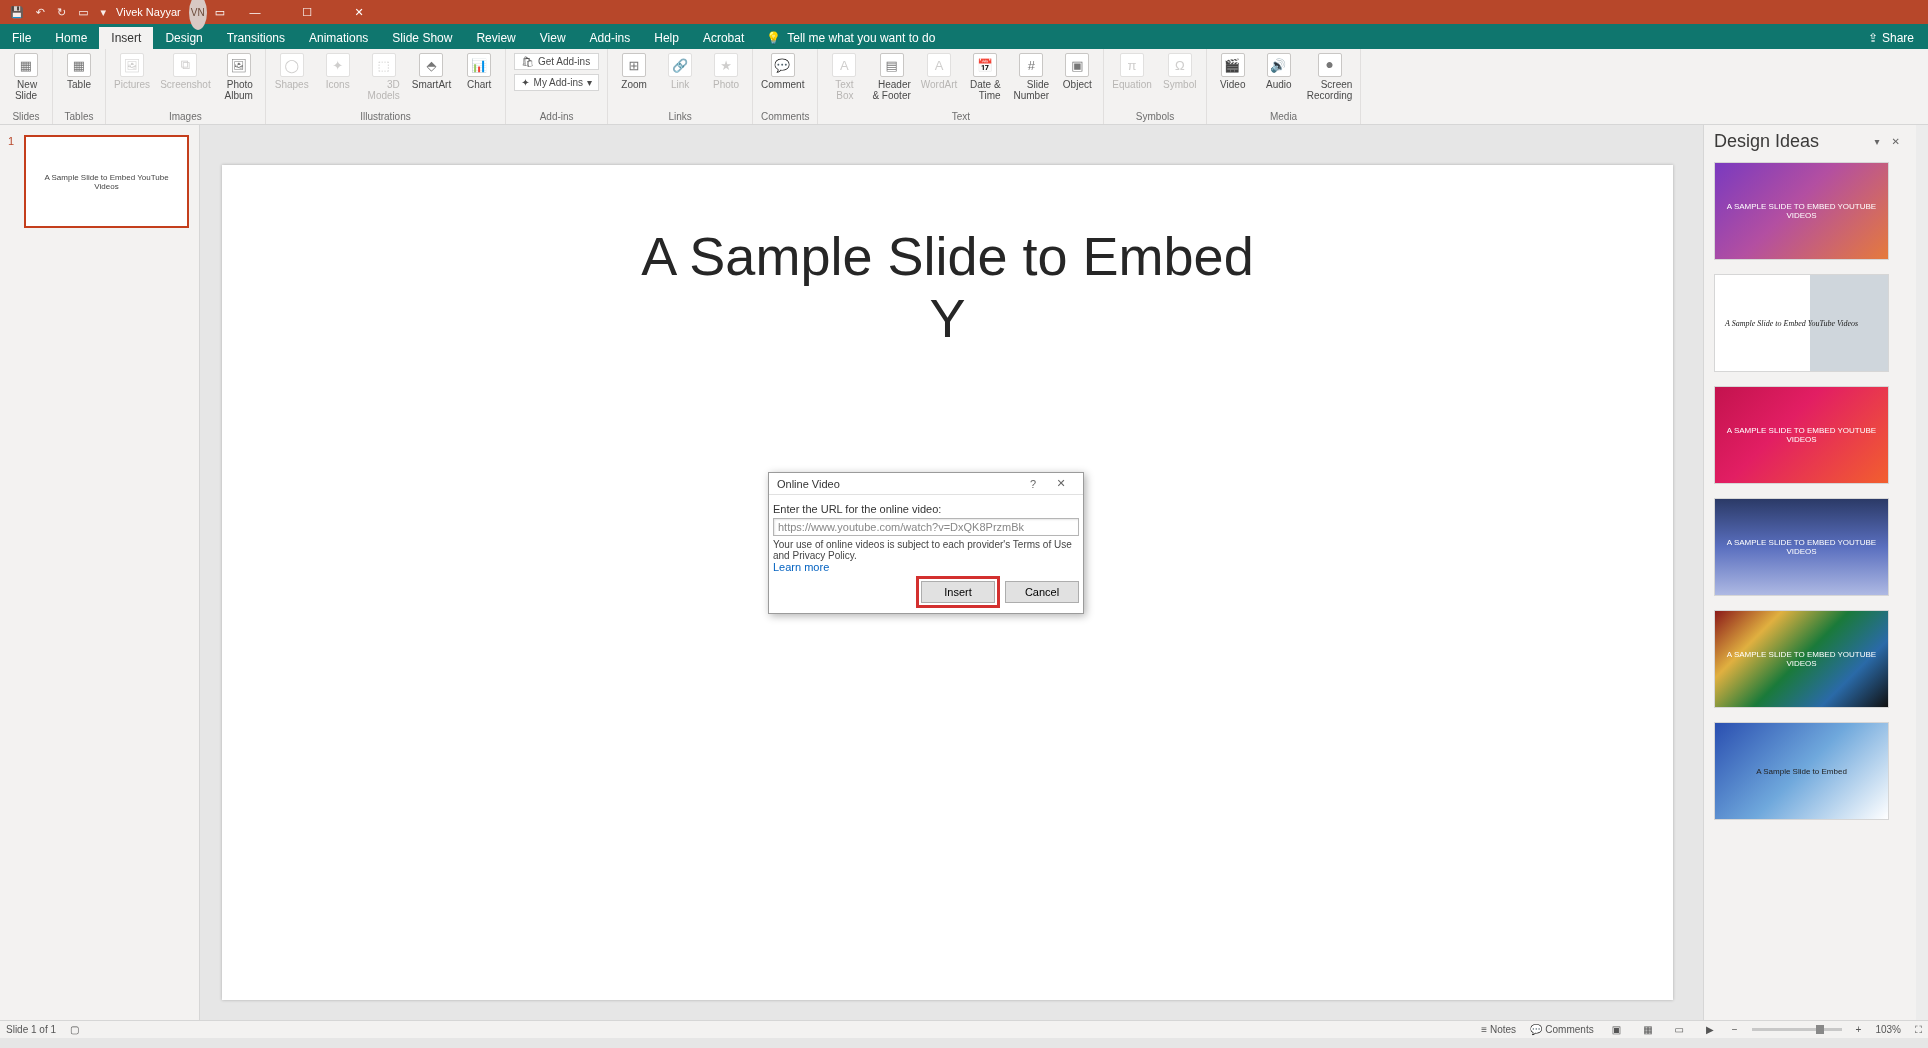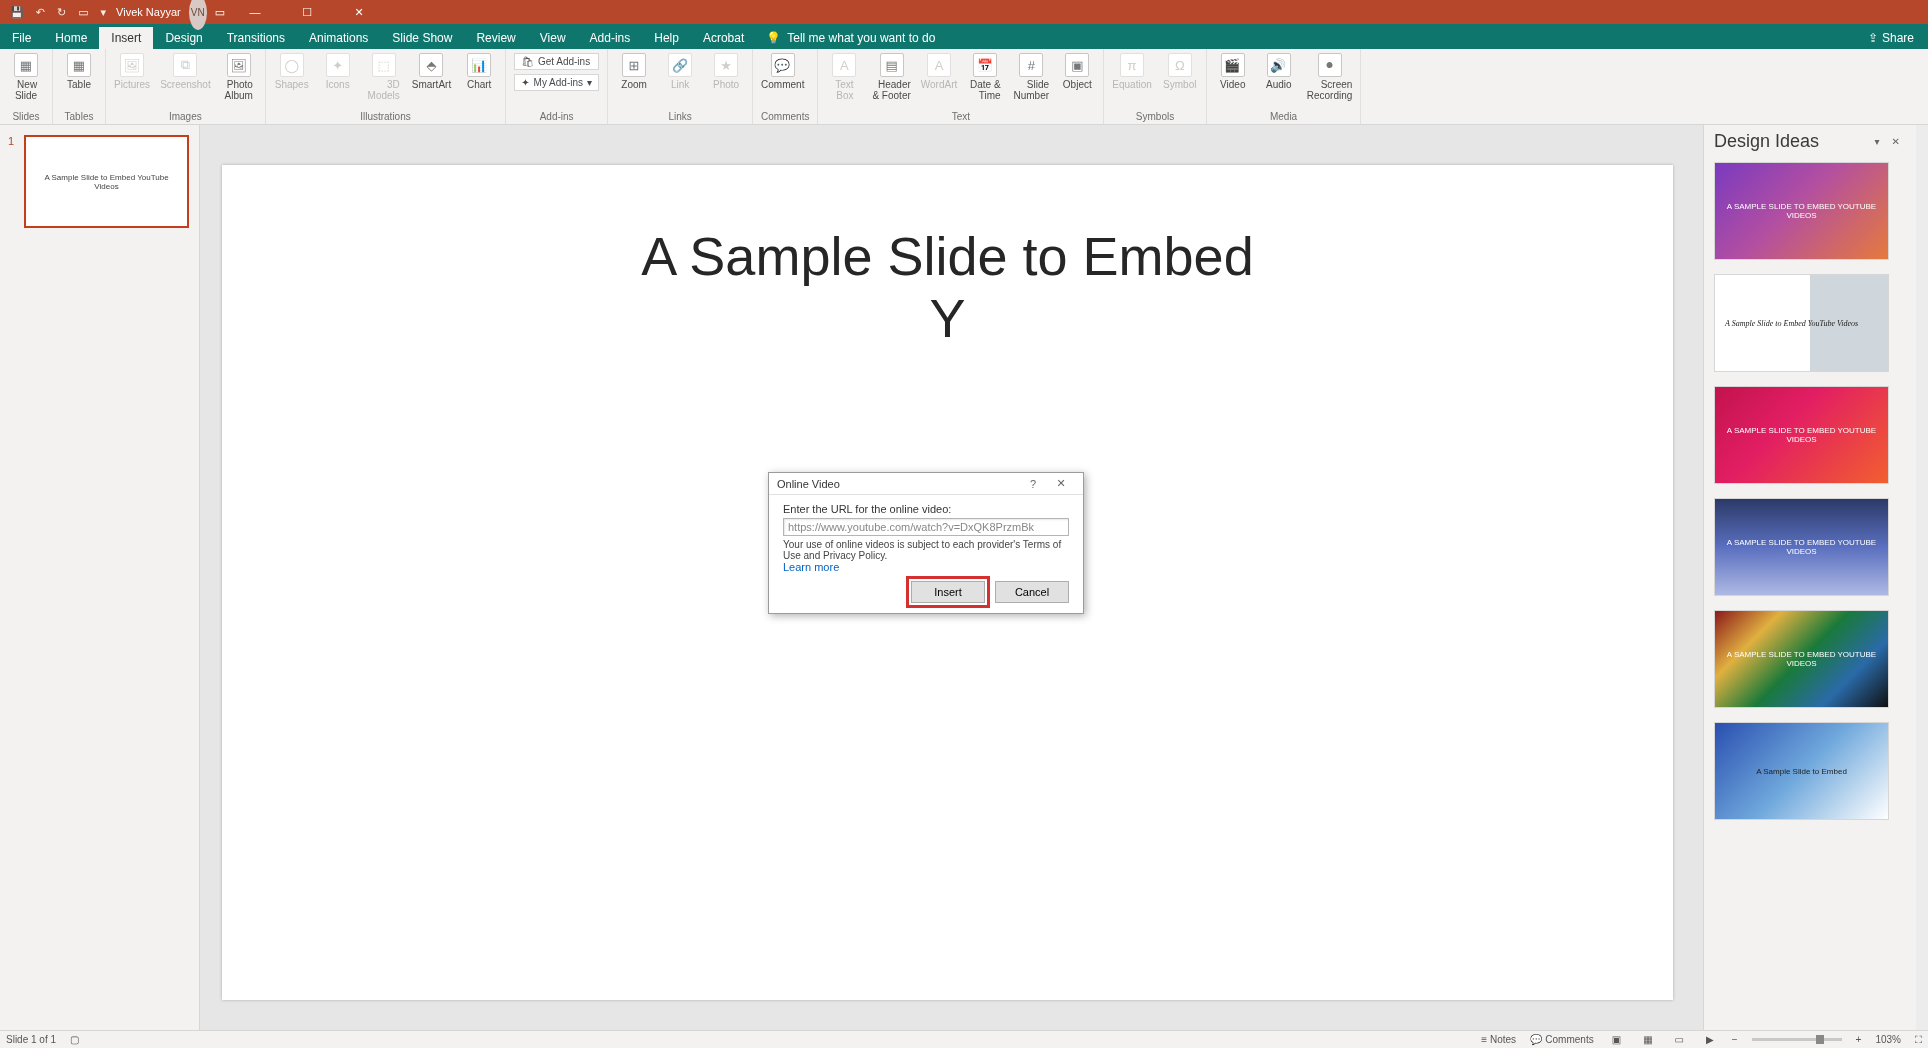--- a/index.html
+++ b/index.html
@@ -59,30 +59,30 @@
 .d4 { background: linear-gradient(180deg,#2b3a67 0%,#5a6fbf 50%,#aeb9e3 100%); }
 .d5 { background: linear-gradient(135deg,#8b1a1a 0%,#e0b040 25%,#1a7a3a 50%,#2a6aa8 75%,#111 100%); }
 .d6 { background: linear-gradient(135deg,#2a4fb0 0%,#6fa8dc 50%,#fff 100%); color:#222; }
 .scrollbar-v { width: 12px; background: #ececec; }
 
 
 .dialog { position: absolute; left: 568px; top: 347px; width: 316px; background: #fff; border: 1px solid #9b9b9b; box-shadow: 2px 2px 8px rgba(0,0,0,0.3); font-size: 11px; color: #333; }
 .dialog .dtitle { display: flex; align-items: center; padding: 4px 8px; border-bottom: 1px solid #e1e1e1; background: #fff; }
 .dialog .dtitle span:first-child { flex: 1; }
 .dialog .dtitle .dico { width: 28px; text-align: center; color: #666; cursor: pointer; }
-.dialog .dbody { padding: 8px 14px 10px; }
+.dialog .dbody { padding: 8px 4px 10px; }
 .dialog input[type=text] { width: 100%; border: 1px solid #b5b5b5; padding: 2px 4px; font-size: 11px; color: #888; margin: 3px 0 3px; box-shadow: inset 1px 1px 2px rgba(0,0,0,.1); }
 .dialog .fine { font-size: 10px; color: #444; }
 .dialog a { color: #0563c1; text-decoration: none; }
 .dialog .dbtns { display: flex; justify-content: flex-end; gap: 10px; margin-top: 8px; }
 .dialog button { width: 74px; height: 22px; background: #e1e1e1; border: 1px solid #adadad; font-size: 11px; }
 .dialog .highlight { outline: 3px solid #d3302f; outline-offset: 2px; }
 
 
-.statusbar { position: absolute; bottom: 0; left: 0; right: 0; height: 18px; background: #f3f2f1; border-top: 1px solid #d6d6d6; display: flex; align-items: center; font-size: 10px; color: #555; padding: 0 6px; gap: 14px; }
+.statusbar { position: absolute; bottom: 10px; left: 0; right: 0; height: 18px; background: #f3f2f1; border-top: 1px solid #d6d6d6; display: flex; align-items: center; font-size: 10px; color: #555; padding: 0 6px; gap: 14px; }
 .statusbar .sp { flex: 1; }
 .statusbar .vbtn { padding: 0 4px; }
 .statusbar .zoomslider { width: 90px; height: 3px; background: #c8c8c8; position: relative; }
 .statusbar .zoomslider::after { content:""; position:absolute; right: 18px; top:-3px; width:8px; height:9px; background:#888;}
 </style>
 </head>
 <body>
 
 <div class="titlebar">
   <div class="qat">

